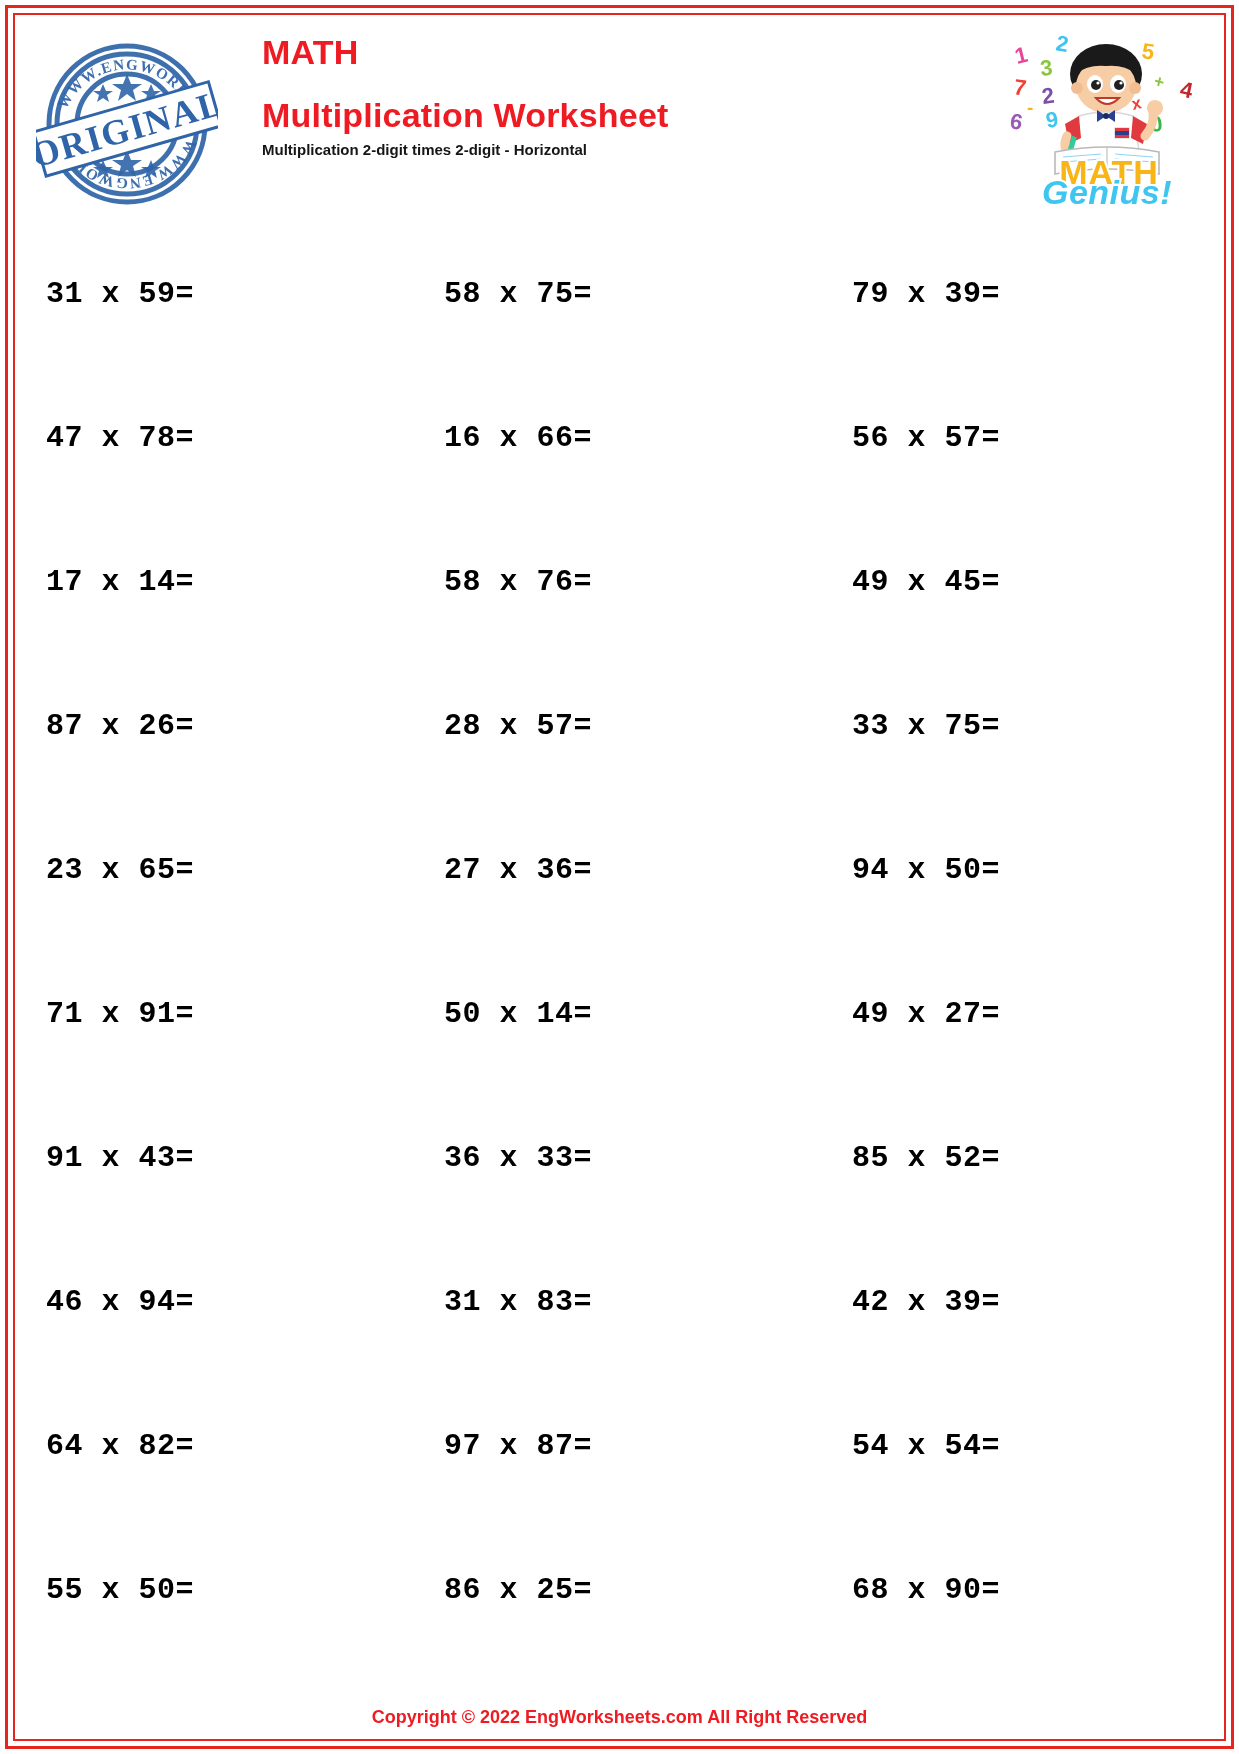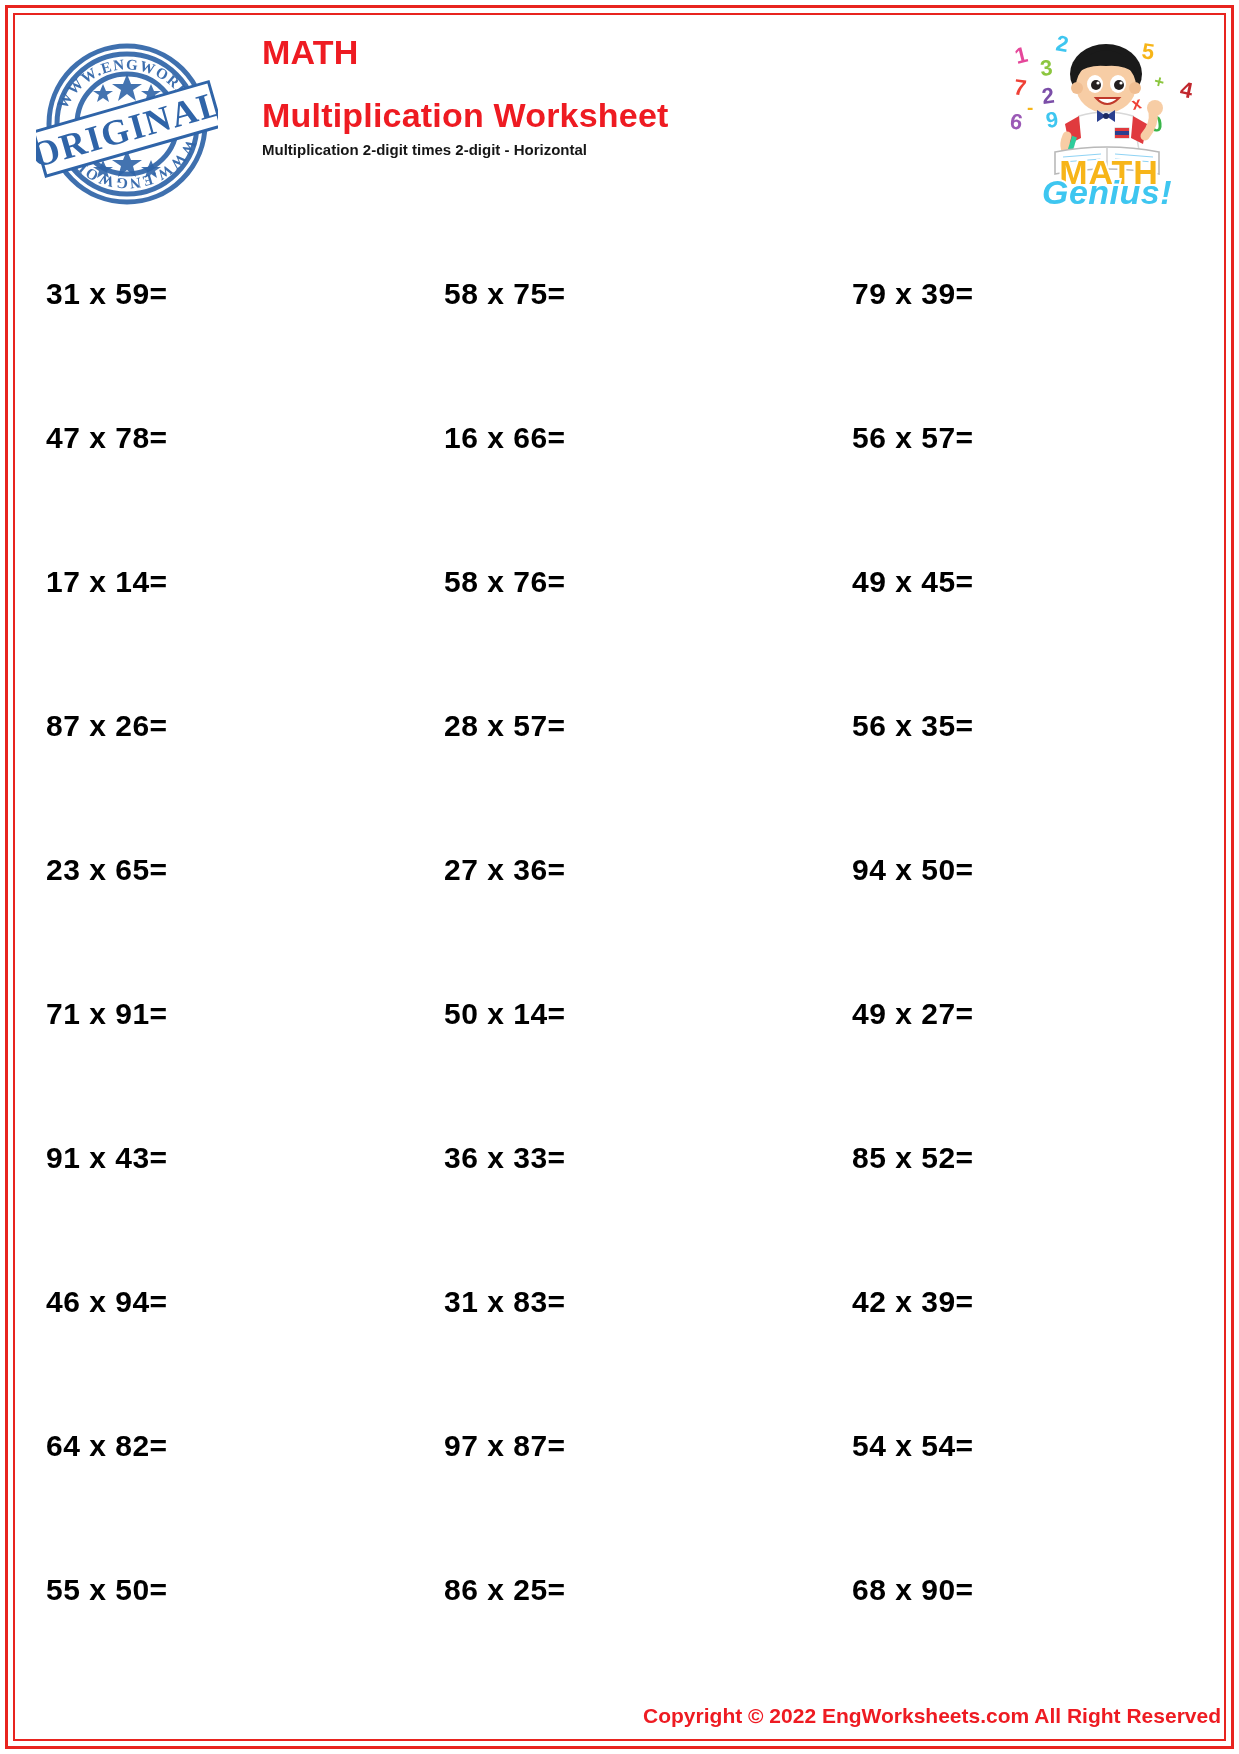--- a/index.html
+++ b/index.html
@@ -107,43 +107,43 @@
   .prow {
     display: flex;
     height: 10%;
     align-items: center;
   }
   .pcell {
     flex: 1 1 33.333%;
     position: relative;
   }
   .pcell-inner {
-    font-family: Liberation Sans, sans-serif;
+    font-family: Liberation Mono, monospace;
     font-weight: bold;
     font-size: 30px;
     color: #000000;
     white-space: nowrap;
     letter-spacing: 0.5px;
     transform: scaleX(0.86);
     transform-origin: left center;
   }
   .c0 .pcell-inner { margin-left: 28px; }
   .c1 .pcell-inner { margin-left: 25px; }
   .c2 .pcell-inner { margin-left: 32px; }
 
   
   .footer {
     position: absolute;
     left: 18px;
     right: 18px;
     bottom: 26px;
-    text-align: right;
+    text-align: center;
     color: #ee1b22;
     font-weight: bold;
-    font-size: 21px;
+    font-size: 18px;
     font-family: "Liberation Sans", sans-serif;
   }
 </style>
 </head>
 <body>
 
 <div class="page">
 
   <div class="frame-outer"></div>
   <div class="frame-inner"></div>
@@ -286,21 +286,21 @@
 
     <div class="prow">
       <div class="pcell c0"><span class="pcell-inner">17 x 14=</span></div>
       <div class="pcell c1"><span class="pcell-inner">58 x 76=</span></div>
       <div class="pcell c2"><span class="pcell-inner">49 x 45=</span></div>
     </div>
 
     <div class="prow">
       <div class="pcell c0"><span class="pcell-inner">87 x 26=</span></div>
       <div class="pcell c1"><span class="pcell-inner">28 x 57=</span></div>
-      <div class="pcell c2"><span class="pcell-inner">56 x 35=</span></div>
+      <div class="pcell c2"><span class="pcell-inner">33 x 75=</span></div>
     </div>
 
     <div class="prow">
       <div class="pcell c0"><span class="pcell-inner">23 x 65=</span></div>
       <div class="pcell c1"><span class="pcell-inner">27 x 36=</span></div>
       <div class="pcell c2"><span class="pcell-inner">94 x 50=</span></div>
     </div>
 
     <div class="prow">
       <div class="pcell c0"><span class="pcell-inner">71 x 91=</span></div>

